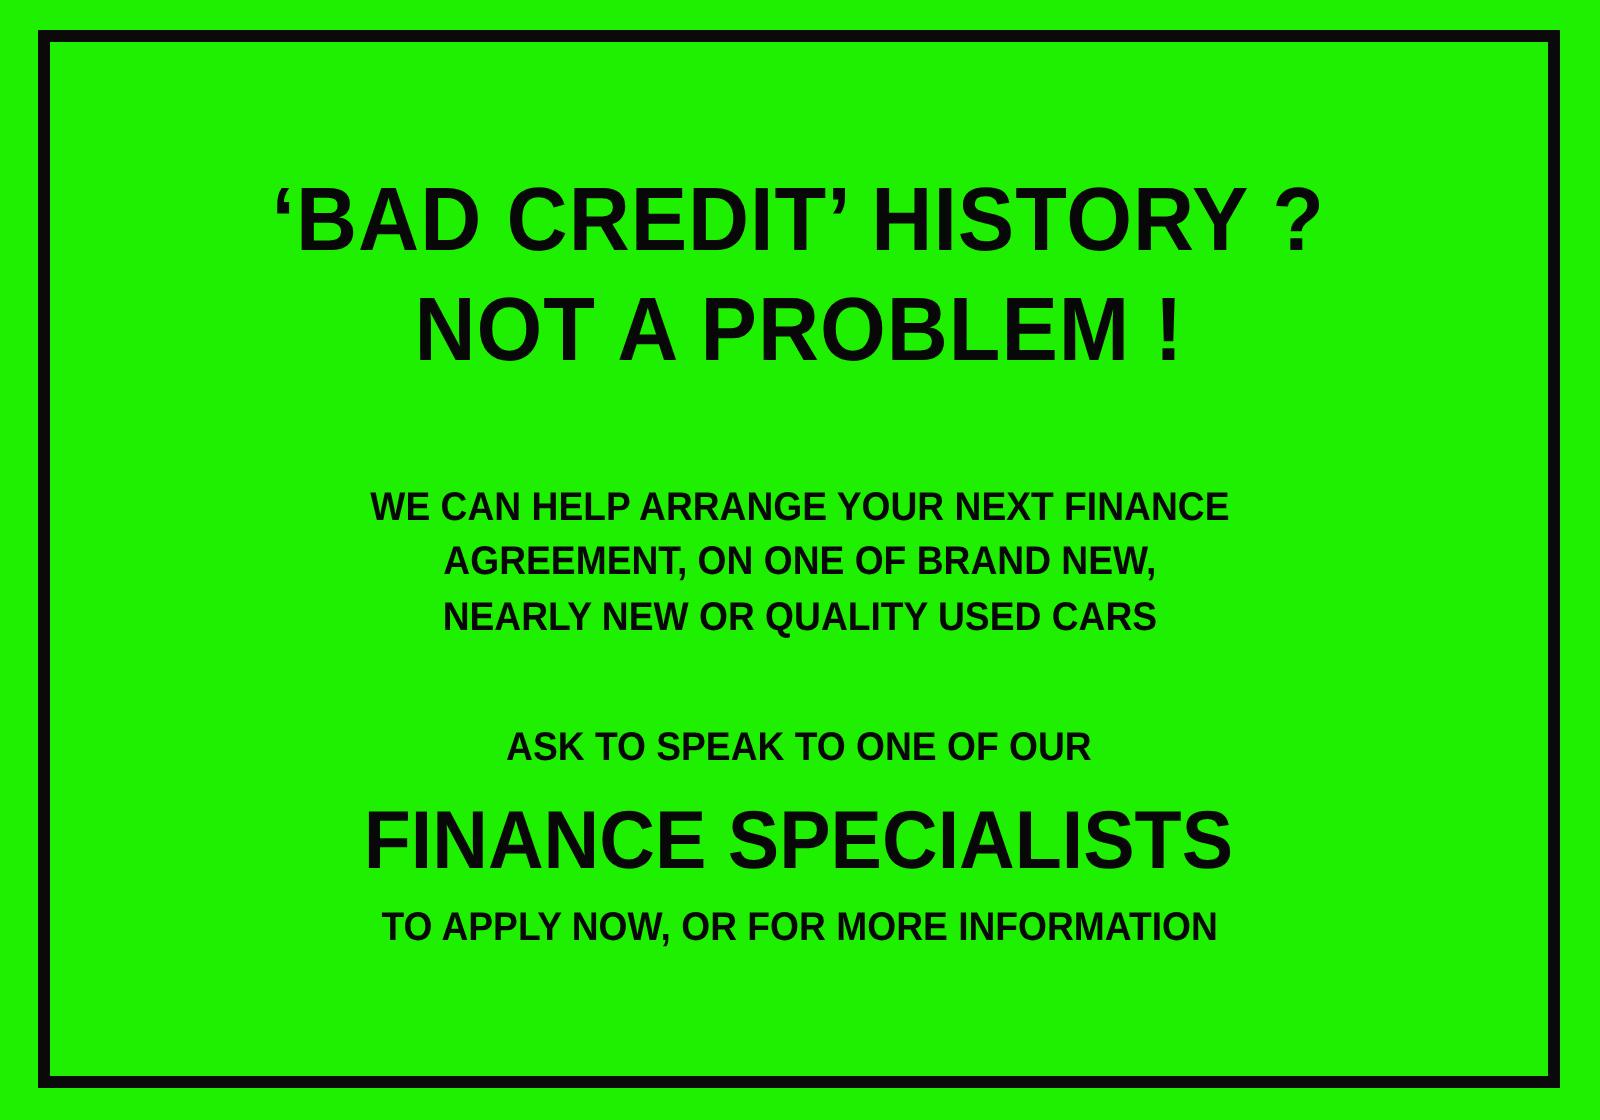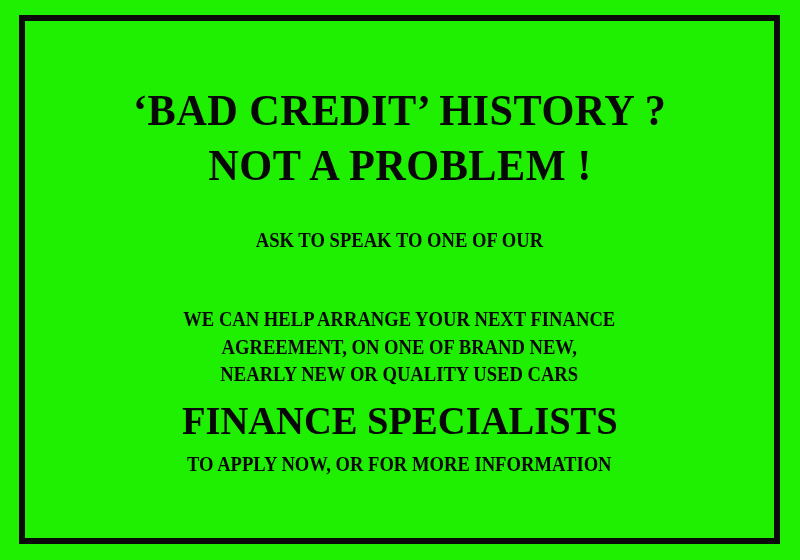--- a/index.html
+++ b/index.html
@@ -36,21 +36,20 @@
     left: 19px;
     top: 15px;
     width: 761px;
     height: 529px;
     box-sizing: border-box;
     display: flex;
     flex-direction: column;
     align-items: center;
     text-align: center;
     color: #080808;
-    font-family: Liberation Serif, serif;
   }
 
   .headline {
     font-weight: bold;
     font-size: 45px;
     line-height: 1.03;
     letter-spacing: 0.5px;
     white-space: nowrap;
     transform: scaleX(0.94);
     transform-origin: center;
@@ -107,28 +106,28 @@
 <div id="poster">
 
   <div id="poster-frame"></div>
 
   <div id="poster-content">
 
     <div class="headline" id="headline-line-1">‘BAD CREDIT’ HISTORY ?</div>
 
     <div class="headline" id="headline-line-2">NOT A PROBLEM !</div>
 
-    <div id="body-block-2">
-      <div class="body-line">ASK TO SPEAK TO ONE OF OUR</div>
-    </div>
-
     <div id="body-block-1">
       <div class="body-line">WE CAN HELP ARRANGE YOUR NEXT FINANCE</div>
       <div class="body-line">AGREEMENT, ON ONE OF BRAND NEW,</div>
       <div class="body-line">NEARLY NEW OR QUALITY USED CARS</div>
+    </div>
+
+    <div id="body-block-2">
+      <div class="body-line">ASK TO SPEAK TO ONE OF OUR</div>
     </div>
 
     <div id="specialists-heading">FINANCE SPECIALISTS</div>
 
     <div id="closing-line">TO APPLY NOW, OR FOR MORE INFORMATION</div>
 
   </div>
 </div>
 
 </body></html>

